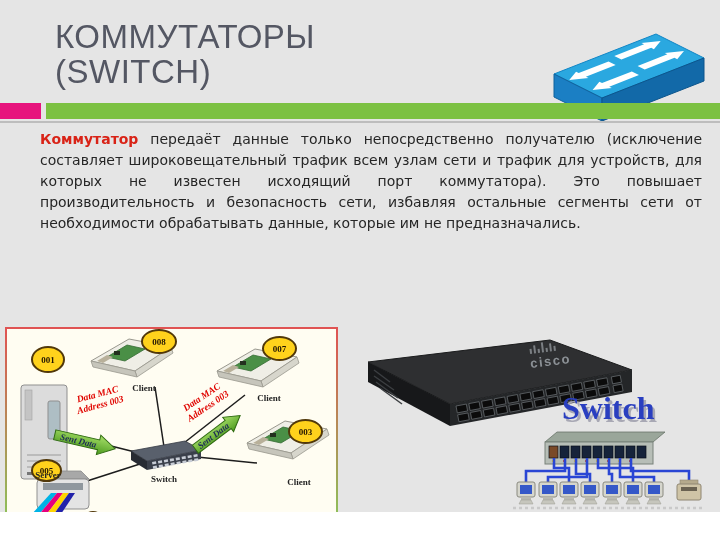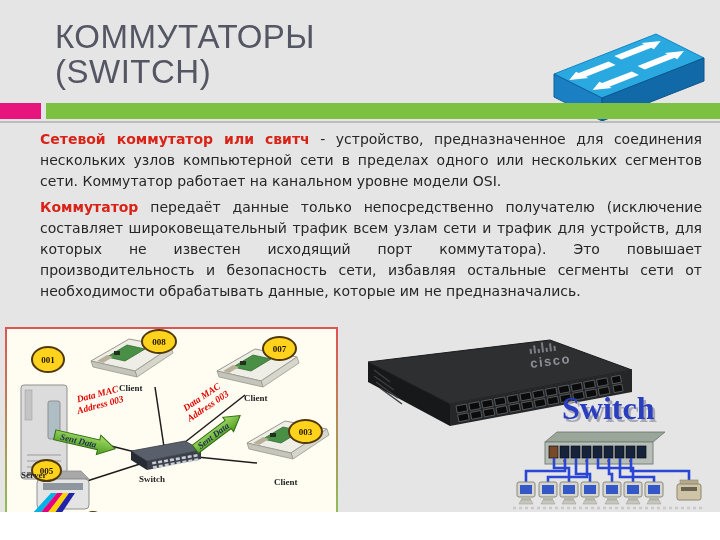--- a/index.html
+++ b/index.html
@@ -16,21 +16,21 @@
   .content p{margin:0 0 5px 0;}
   .lead{color:#d92317;font-weight:bold;}
 
   .figure1{position:absolute;left:5px;top:327px;width:333px;height:207px;background:#fffdf2;
            border:2px solid transparent;
            border-image:linear-gradient(to bottom,#e05353,#86c95a) 1;box-sizing:border-box;}
   .f1art{position:absolute;left:0;top:0;}
   .oval{position:absolute;background:#ffd21c;border:2px solid #51380a;border-radius:50%;
         display:flex;align-items:center;justify-content:center;
         font:bold 9px "Liberation Serif",serif;color:#201404;box-sizing:border-box;}
-  .nlabel{position:absolute;font:bold 9px "Liberation Serif",serif;color:#242424;}
+  .nlabel{position:absolute;font:bold 9px "Liberation Serif",serif;color:#242424;text-align:center;}
   .cap{position:absolute;width:72px;font:bold italic 9.5px "Liberation Serif",serif;
        color:#e00500;text-align:center;line-height:1.15;}
   .cap1{left:56px;top:60px;transform:rotate(-15deg);}
   .cap2{left:162px;top:62px;transform:rotate(-34deg);}
   .figcaption{position:absolute;left:122px;top:174px;font:bold 18px "Liberation Sans",sans-serif;
               color:#1668b3;letter-spacing:.3px;white-space:nowrap;}
   .legendtext{position:absolute;left:99px;top:184px;font:bold 8.5px "Liberation Serif",serif;color:#242424;}
   .arrowtext{font:bold italic 9px "Liberation Serif",serif;fill:#1d2b55;}
 
   .ciscoPhoto{position:absolute;left:350px;top:330px;}
@@ -58,21 +58,20 @@
       <polygon points="50,35 18,35 18,32 4,39 18,46 18,43 50,43"></polygon>
       <polygon points="60,31 92,31 92,28 106,35 92,42 92,39 60,39"></polygon>
     </g>
   </svg>
 
   <div class="bar-pink"></div>
   <div class="bar-green"></div>
   <div class="divider"></div>
 
   <div class="content">
-    <p><span class="lead">Сетевой коммутатор или свитч</span><span> - устройство, предназначенное для соединения нескольких узлов компьютерной сети в пределах одного или нескольких сегментов сети. Коммутатор работает на канальном уровне модели OSI.</span></p>
     <p><span class="lead">Коммутатор</span><span> передаёт данные только непосредственно получателю (исключение составляет широковещательный трафик всем узлам сети и трафик для устройств, для которых не известен исходящий порт коммутатора). Это повышает производительность и безопасность сети, избавляя остальные сегменты сети от необходимости обрабатывать данные, которые им не предназначались.</span></p>
   </div>
 
   <div class="figure1">
     <svg class="f1art" width="329" height="203" viewBox="0 0 329 203">
       <defs>
         <linearGradient id="ag" x1="0" y1="0" x2="0" y2="1">
           <stop offset="0" stop-color="#a8e06a"></stop>
             <stop offset="1" stop-color="#4c9a1e"></stop>
         </linearGradient>

